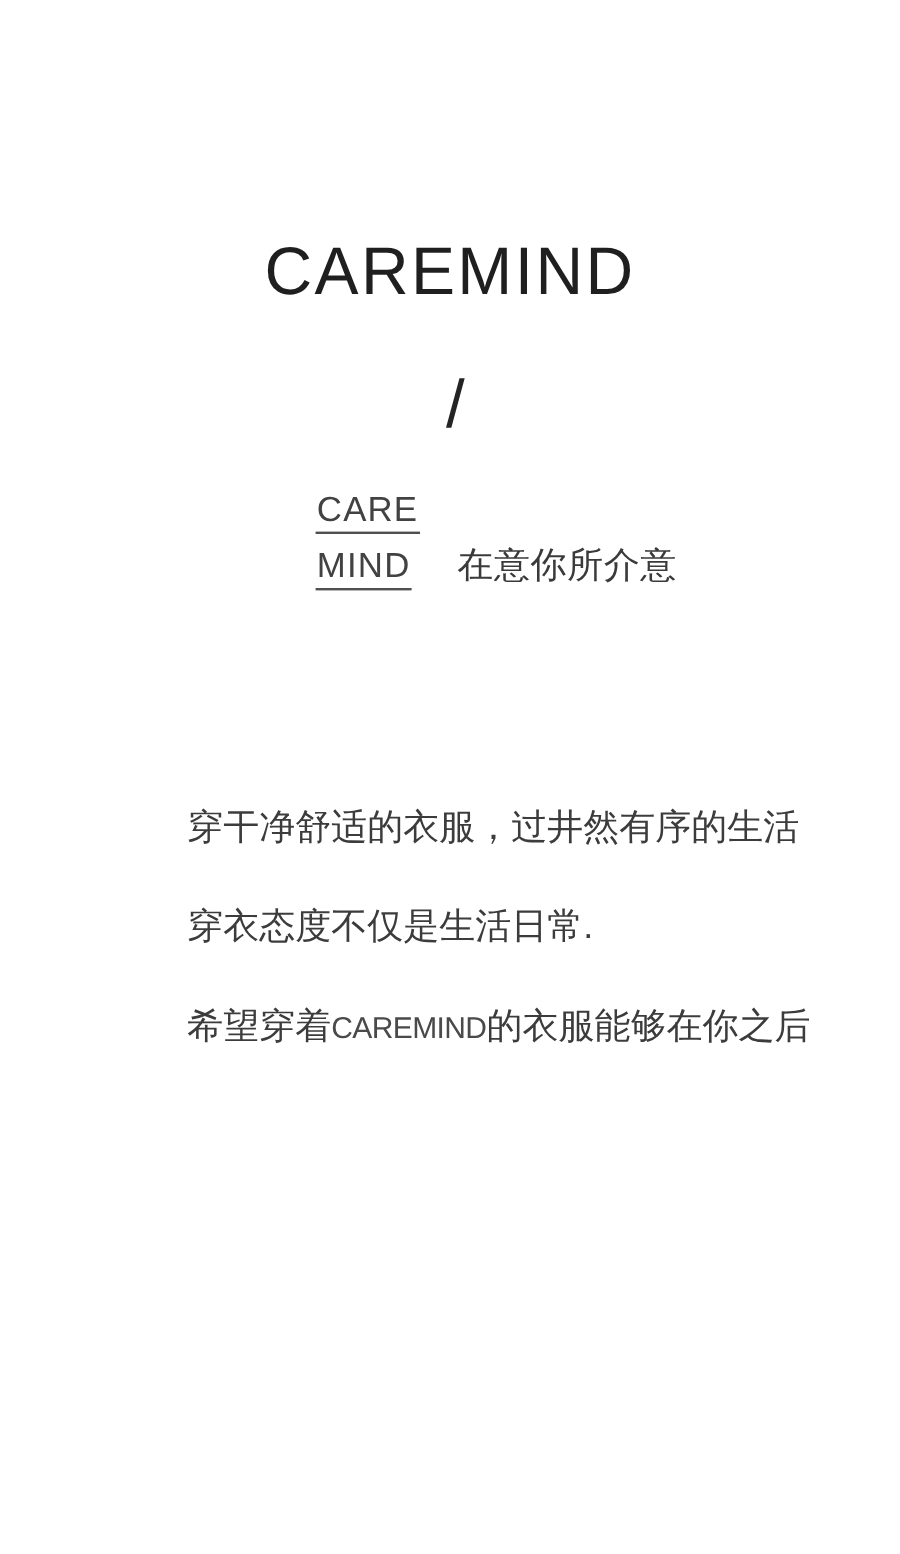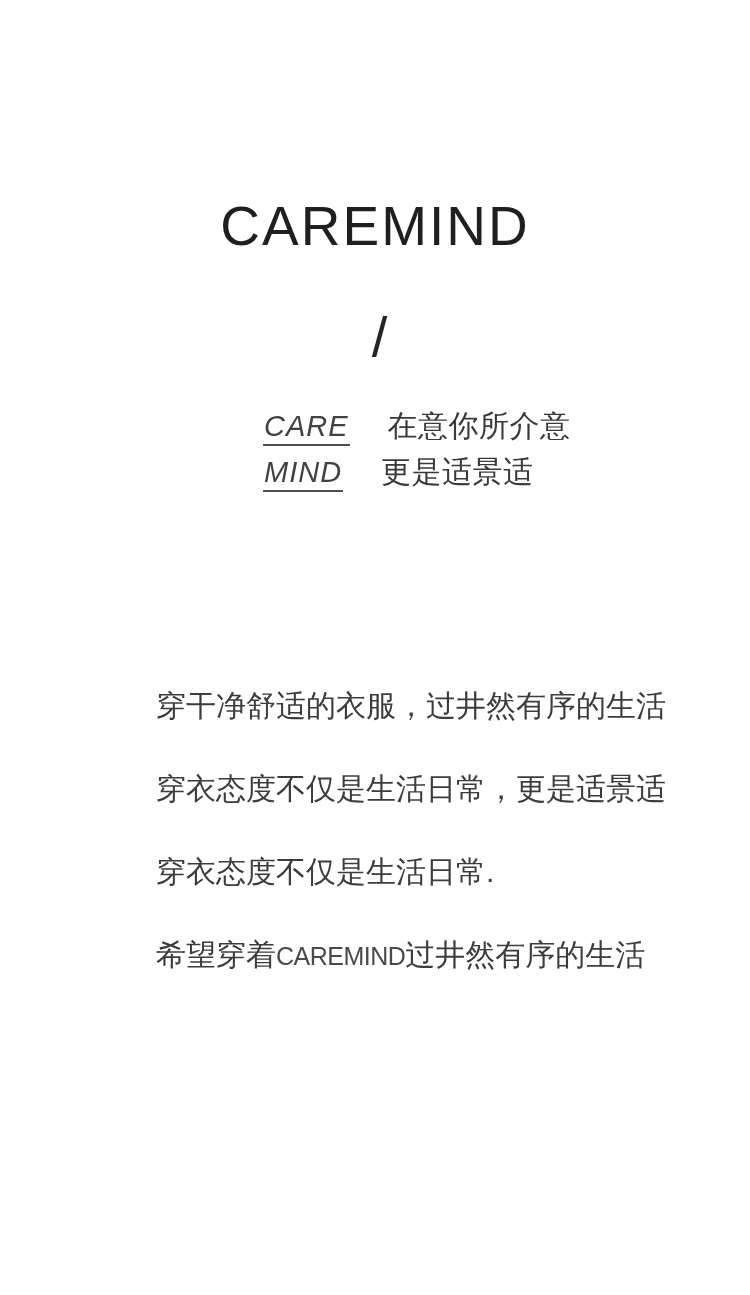--- a/index.html
+++ b/index.html
@@ -70,34 +70,33 @@
   .tag-en {
     display: inline-block;
     min-width: 74px;
     text-align: center;
     font-size: 29px;
     line-height: 1;
     letter-spacing: 1px;
     color: #424242;
     border-bottom: 2px solid var(--underline_color);
     padding: 0 1px 3px 1px;
-    font-style: italic;
   }
   .tag-zh {
     margin-left: 38px;
     font-size: 30px;
     line-height: 1;
     letter-spacing: 0.5px;
     color: #3a3a3a;
   }
 
   
   .body-text {
     position: absolute;
-    top: 664px;
+    top: 648px;
     left: 119px;
     width: 560px;
   }
   .body-line {
     height: 83px;
     line-height: 83px;
     font-size: 30px;
     letter-spacing: 0;
     color: var(--text_color);
     white-space: nowrap;
@@ -113,28 +112,26 @@
 
 <div class="page">
 
   <h1 class="logo">CAREMIND</h1>
 
   <div class="slash">/</div>
 
   <section class="tagline">
     <div class="tag-row">
       <span class="tag-en">CARE</span>
-      <span class="tag-zh">在意你所介意</span>
     </div>
     <div class="tag-row">
       <span class="tag-en">MIND</span>
-      <span class="tag-zh">更是适景适</span>
+      <span class="tag-zh">在意你所介意</span>
     </div>
   </section>
 
   <section class="body-text">
     <div class="body-line">穿干净舒适的衣服，过井然有序的生活</div>
-    <div class="body-line">穿衣态度不仅是生活日常，更是适景适</div>
     <div class="body-line">穿衣态度不仅是生活日常.</div>
-    <div class="body-line"><span>希望穿着</span><span class="brand-inline">CAREMIND</span><span>过井然有序的生活</span></div>
+    <div class="body-line"><span>希望穿着</span><span class="brand-inline">CAREMIND</span><span>的衣服能够在你之后</span></div>
   </section>
 
 </div>
 
 </body></html>

